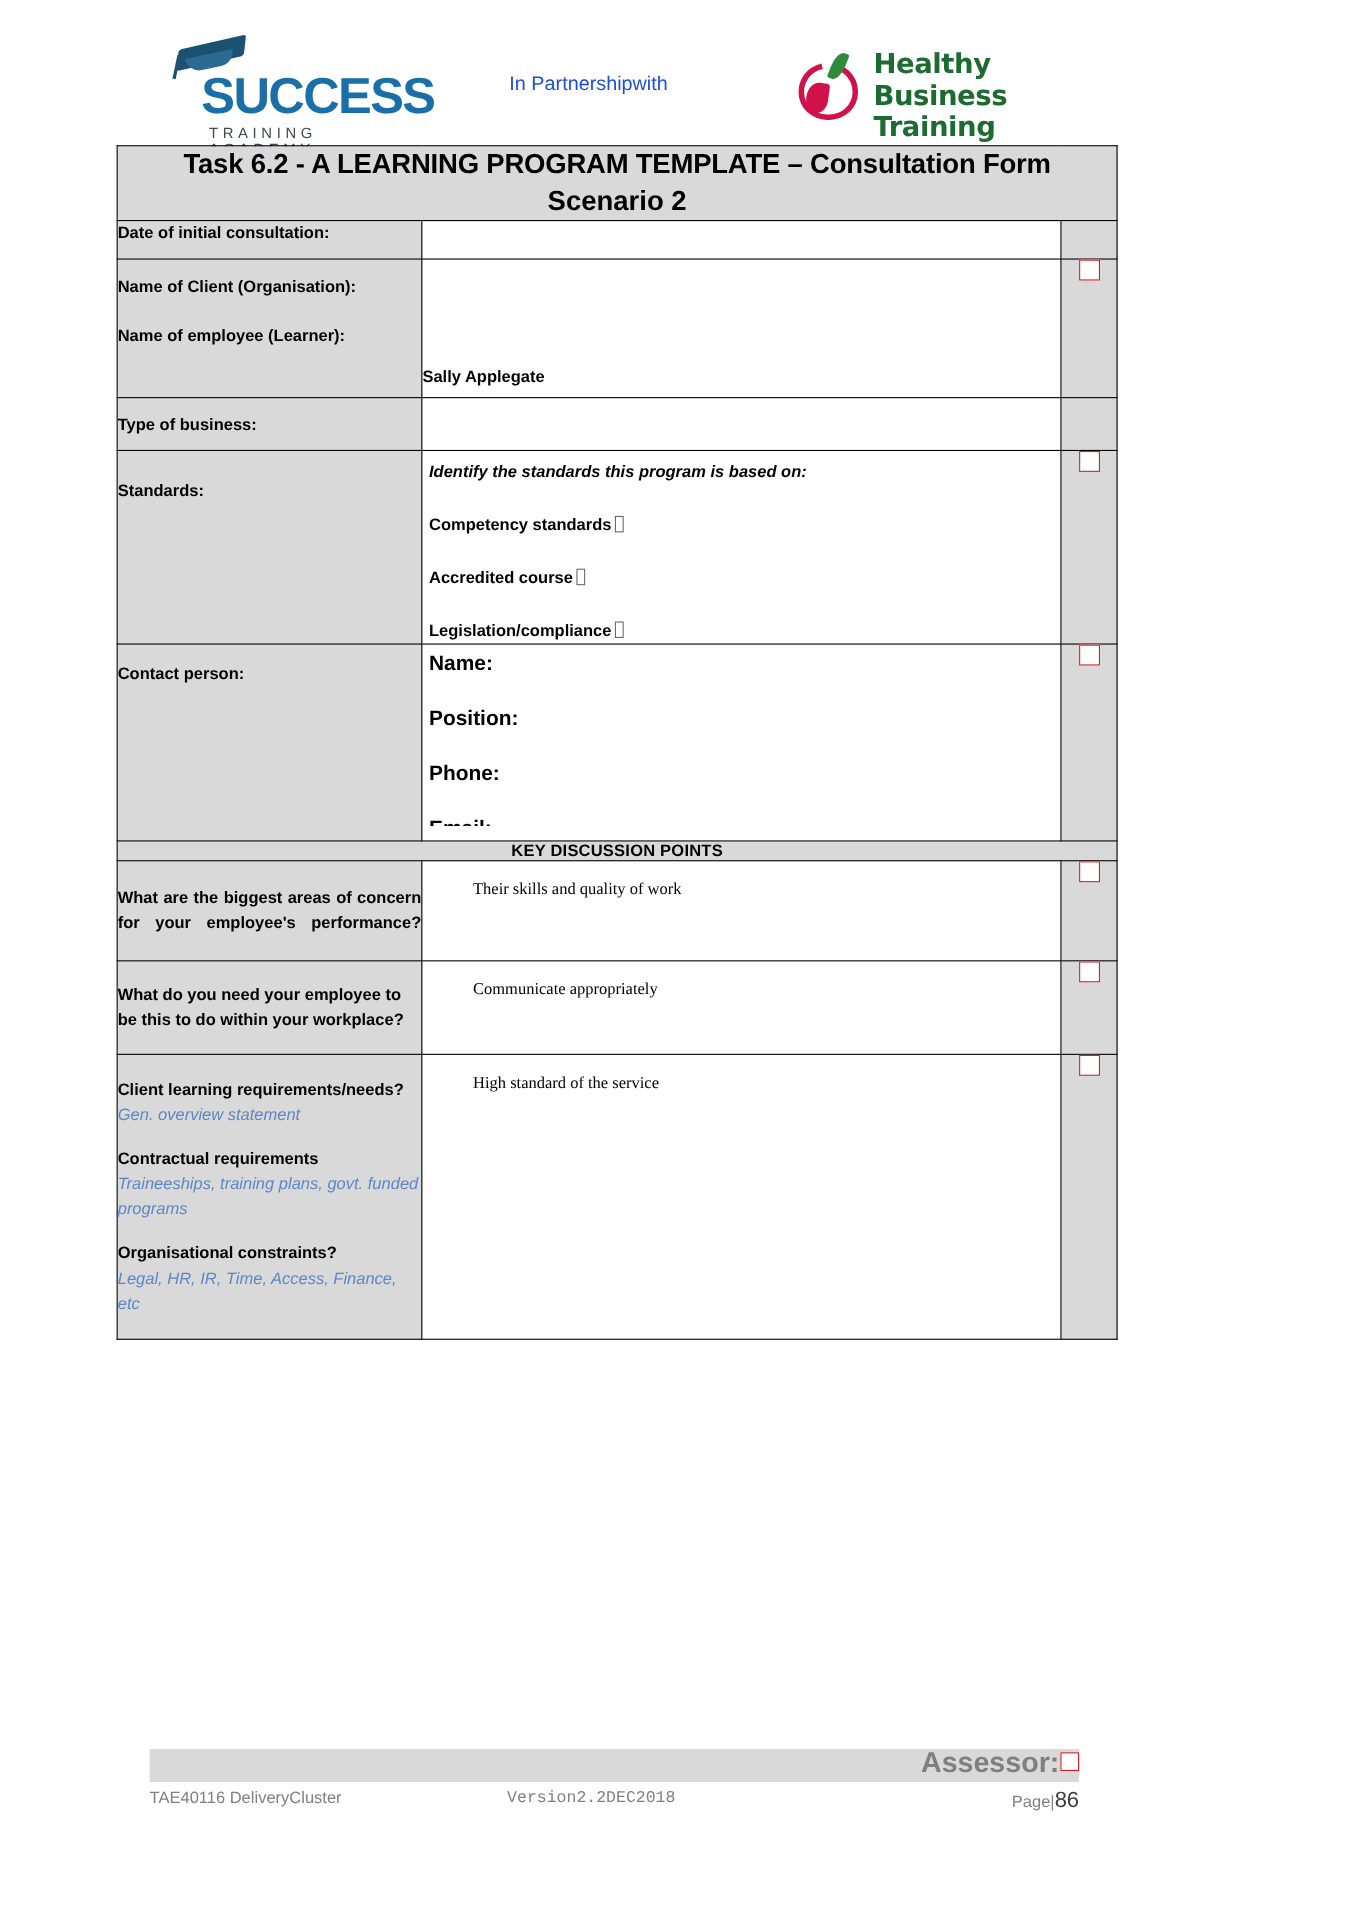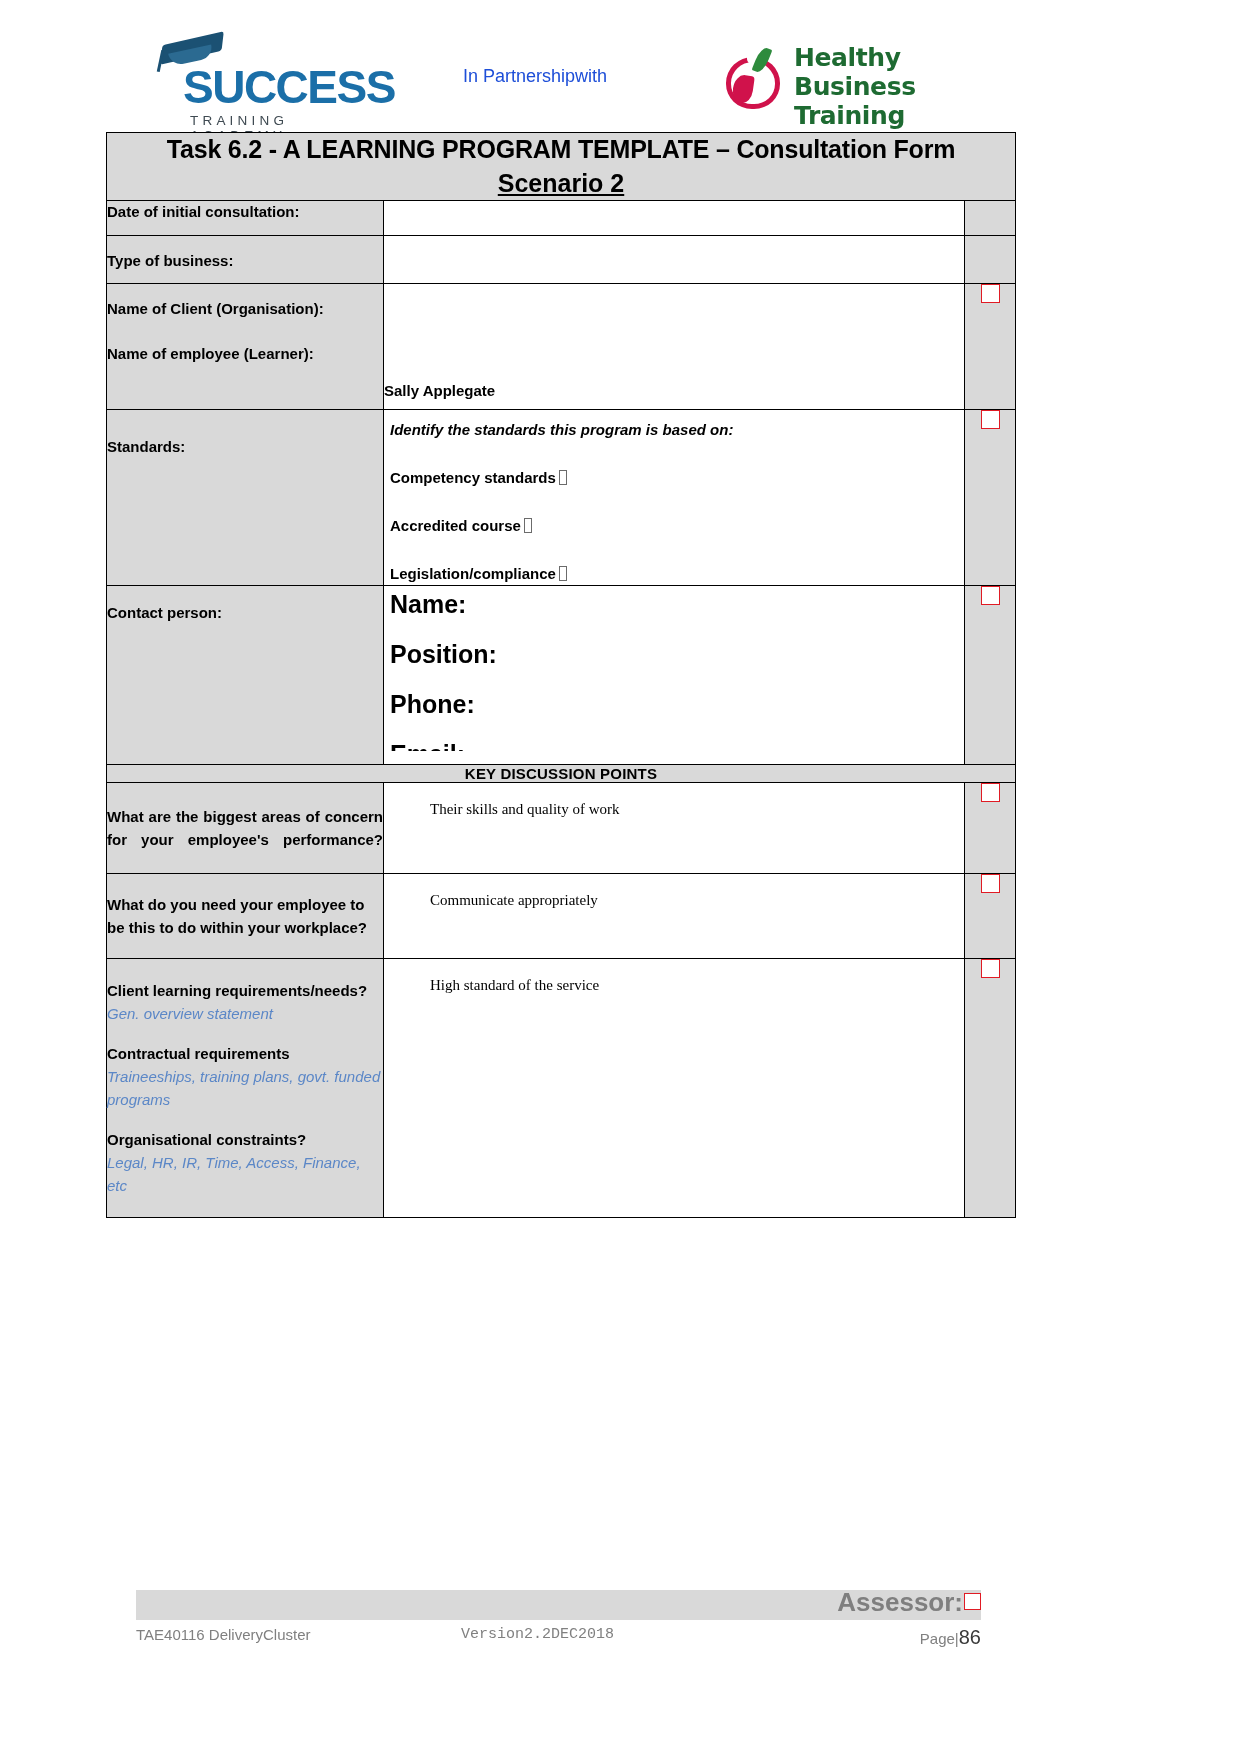--- a/index.html
+++ b/index.html
@@ -181,21 +181,20 @@
   .title-line1 {
     font-weight: bold;
     font-size: 25px;
     line-height: 33px;
     letter-spacing: -0.2px;
   }
   .title-line2 {
     font-weight: bold;
     font-size: 25px;
     line-height: 34px;
-    text-decoration: underline;
   }
 
   .kdp-cell {
     background: #d9d9d9;
     text-align: center;
     font-weight: bold;
     font-size: 15px;
     padding: 12px 0 13px 0;
     letter-spacing: 0.2px;
   }
@@ -216,21 +215,21 @@
     width: 8px;
     height: 15px;
     border: 1px solid #6b6b6b;
     box-sizing: border-box;
     vertical-align: -2px;
     margin-left: 3px;
   }
 
   .contact-line {
     font-weight: bold;
-    font-size: 25px;
+    font-size: 19px;
     margin: 19px 0 0 6px;
   }
   .contact-line.first { margin-top: 7px; }
   .contact-line + .contact-line { margin-top: 28px; }
   .contact-cell-inner {
     height: 165px;
     overflow: hidden;
   }
 
   .q-just {
@@ -343,38 +342,38 @@
     </td>
   </tr>
 
   <tr>
     <td class="cell-label" style="height:34px">Date of initial consultation:</td>
     <td class="cell-answer"></td>
     <td class="cell-check"></td>
   </tr>
 
   <tr>
-    <td class="cell-label" style="height:47px">
-      <div style="margin-top:14px">Type of business:</div>
-    </td>
-    <td class="cell-answer"></td>
-    <td class="cell-check"></td>
-  </tr>
-
-  <tr>
     <td class="cell-label" style="height:125px">
       <div style="margin-top:14px">Name of Client (Organisation):</div>
       <div style="margin-top:23px">Name of employee (Learner):</div>
     </td>
     <td class="cell-answer">
       <div style="margin-top: 96px; font-weight: bold;">Sally Applegate</div>
     </td>
     <td class="cell-check">
       <span class="chkbox"></span>
     </td>
+  </tr>
+
+  <tr>
+    <td class="cell-label" style="height:47px">
+      <div style="margin-top:14px">Type of business:</div>
+    </td>
+    <td class="cell-answer"></td>
+    <td class="cell-check"></td>
   </tr>
 
   <tr>
     <td class="cell-label" style="height:167px">
       <div style="margin-top:26px">Standards:</div>
     </td>
     <td class="cell-answer">
       <div class="std-head">Identify the standards this program is based on:</div>
       <div class="std-opt">
         <span>Competency standards</span><span class="tofu"></span>

